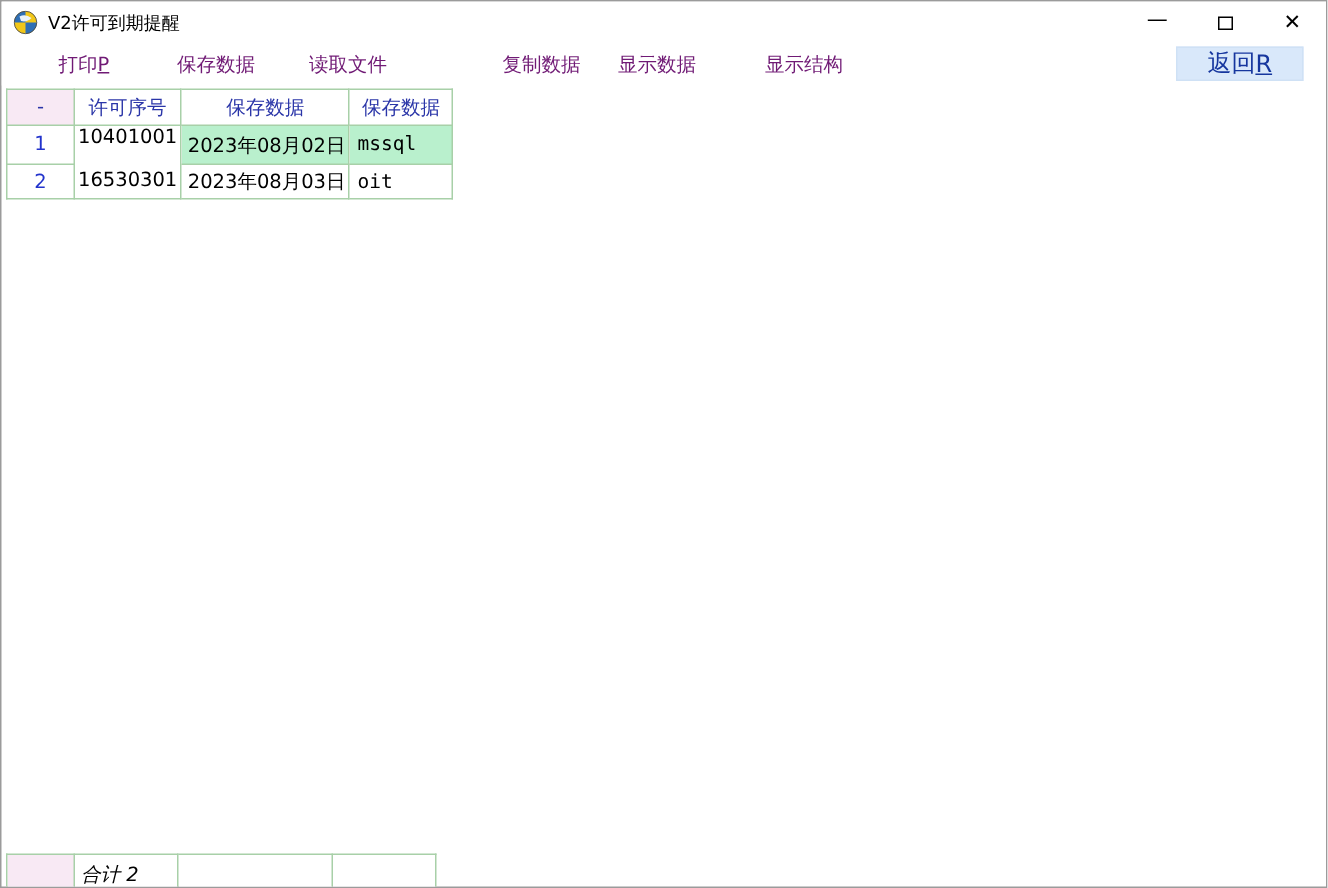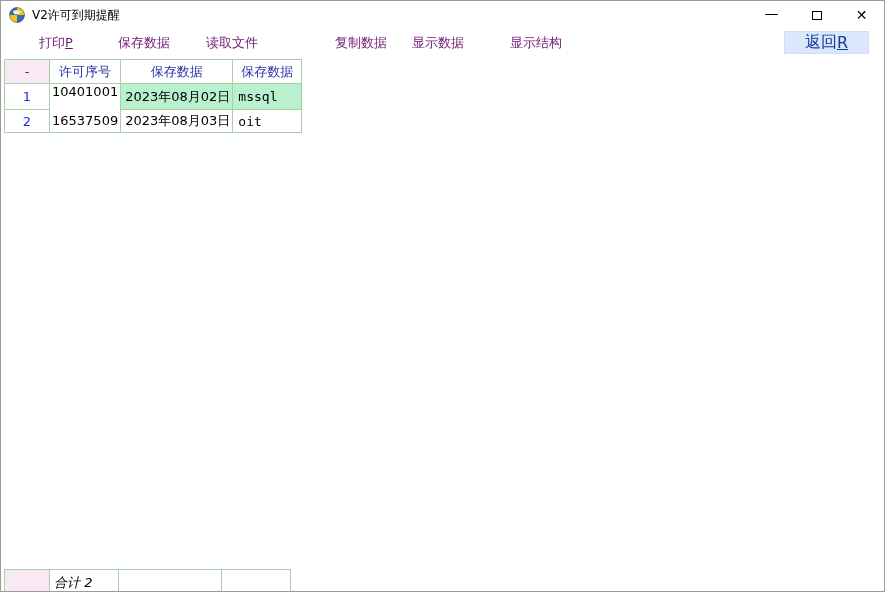--- a/index.html
+++ b/index.html
@@ -121,21 +121,21 @@
       <td>保存数据</td>
     </tr>
     <tr class="r1">
       <td class="idx">1</td>
       <td class="serial-top no-bottom">10401001</td>
       <td class="date-cell hl">2023年08月02日</td>
       <td class="prod-cell hl">mssql</td>
     </tr>
     <tr class="r2">
       <td class="idx">2</td>
-      <td class="serial-mid">16537509</td>
+      <td class="serial-mid">16530301</td>
       <td class="date-cell">2023年08月03日</td>
       <td class="prod-cell">oit</td>
     </tr>
   </tbody>
     </table>
 
   <table class="footer-grid">
     <colgroup>
         <col style="width:45px">
         <col style="width:69px">

